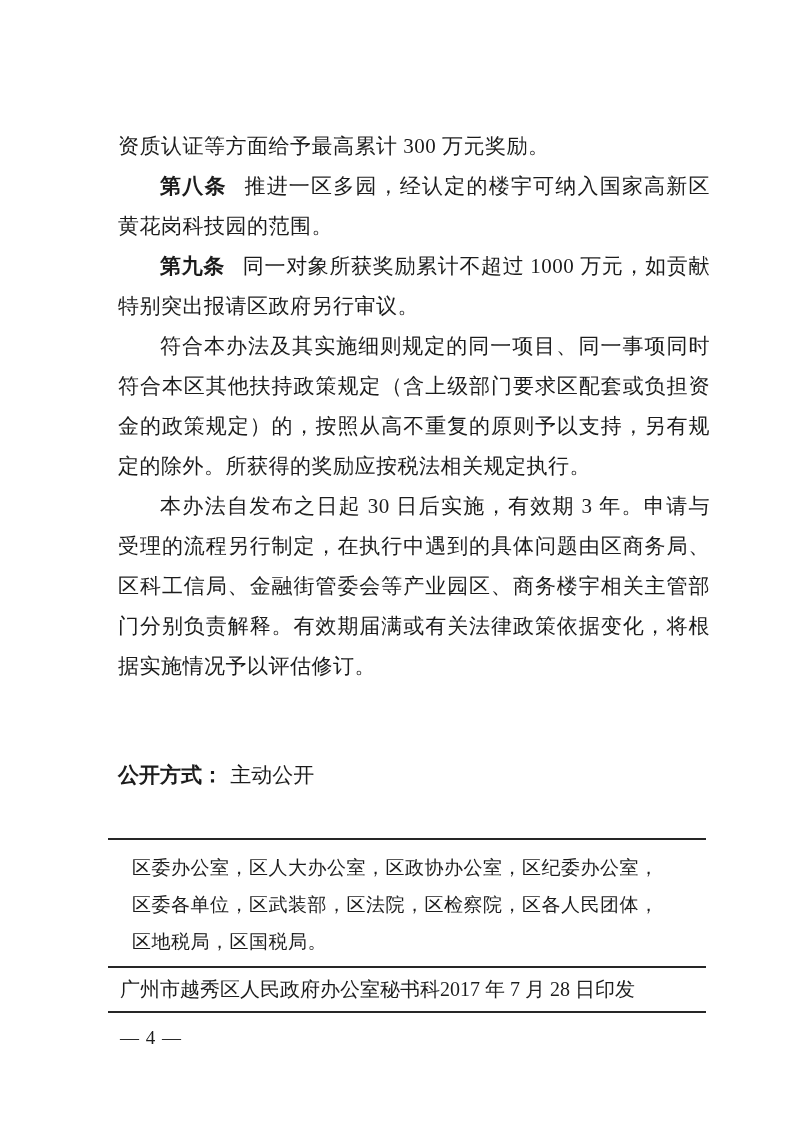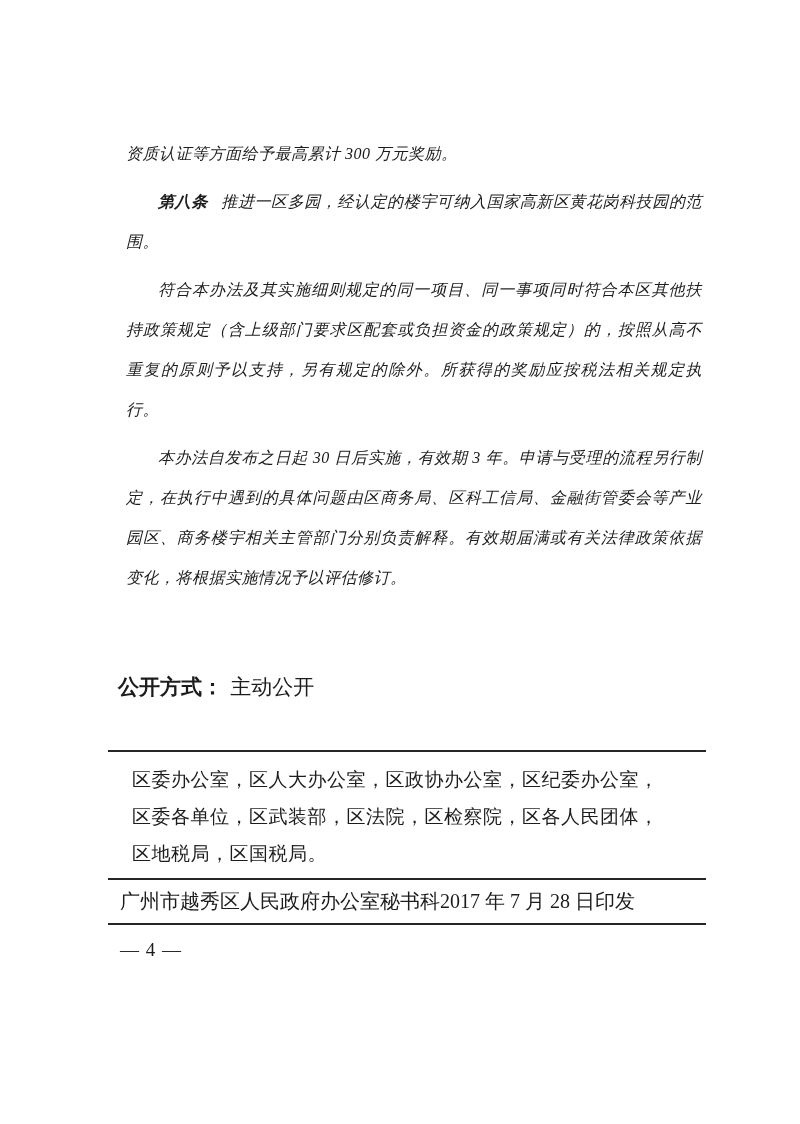--- a/index.html
+++ b/index.html
@@ -17,27 +17,26 @@
     font-family: "Liberation Serif", "DejaVu Serif", serif;
     overflow: hidden;
   }
   .content {
     position: absolute;
     left: 118px;
     top: 126px;
     width: 592px;
   }
   .para {
-    margin: 8px;
-    font-size: 16px;
+    margin: 0;
+    font-size: 21px;
     line-height: 40px;
     text-align: justify;
     text-indent: 2em;
     letter-spacing: 0.5px;
-    font-style: italic;
   }
   .para.no-indent { text-indent: 0; }
   .lead {
     font-family: "Liberation Sans", "DejaVu Sans", sans-serif;
     font-weight: bold;
     margin-right: 0.85em;
   }
   .disclosure {
     margin-top: 74px;
     font-size: 21px;
@@ -95,20 +94,23 @@
   <div class="content">
 
     <p class="para no-indent">
       <span>资质认证等方面给予最高累计 300 万元奖励。</span>
     </p>
 
     <p class="para">
       <span class="lead">第八条</span><span>推进一区多园，经认定的楼宇可纳入国家高新区黄花岗科技园的范围。</span>
     </p>
 
+    <p class="para">
+      <span class="lead">第九条</span><span>同一对象所获奖励累计不超过 1000 万元，如贡献特别突出报请区政府另行审议。</span>
+    </p>
 
     <p class="para">
       <span>符合本办法及其实施细则规定的同一项目、同一事项同时符合本区其他扶持政策规定（含上级部门要求区配套或负担资金的政策规定）的，按照从高不重复的原则予以支持，另有规定的除外。所获得的奖励应按税法相关规定执行。</span>
     </p>
 
     <p class="para">
       <span>本办法自发布之日起 30 日后实施，有效期 3 年。申请与受理的流程另行制定，在执行中遇到的具体问题由区商务局、区科工信局、金融街管委会等产业园区、商务楼宇相关主管部门分别负责解释。有效期届满或有关法律政策依据变化，将根据实施情况予以评估修订。</span>
     </p>
 
     <div class="disclosure">

